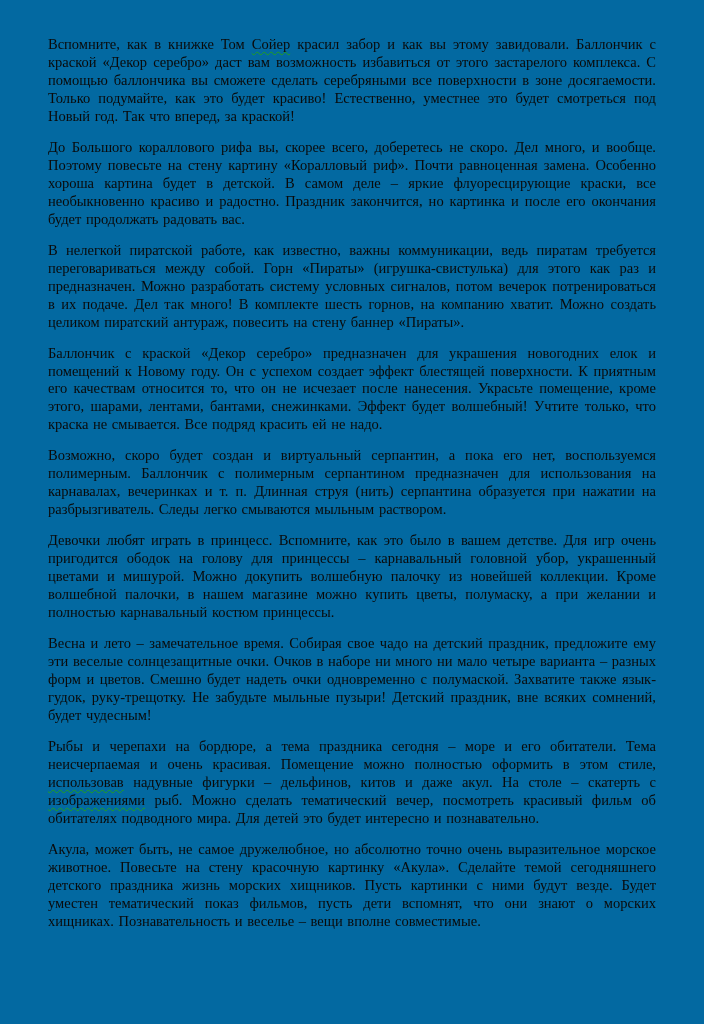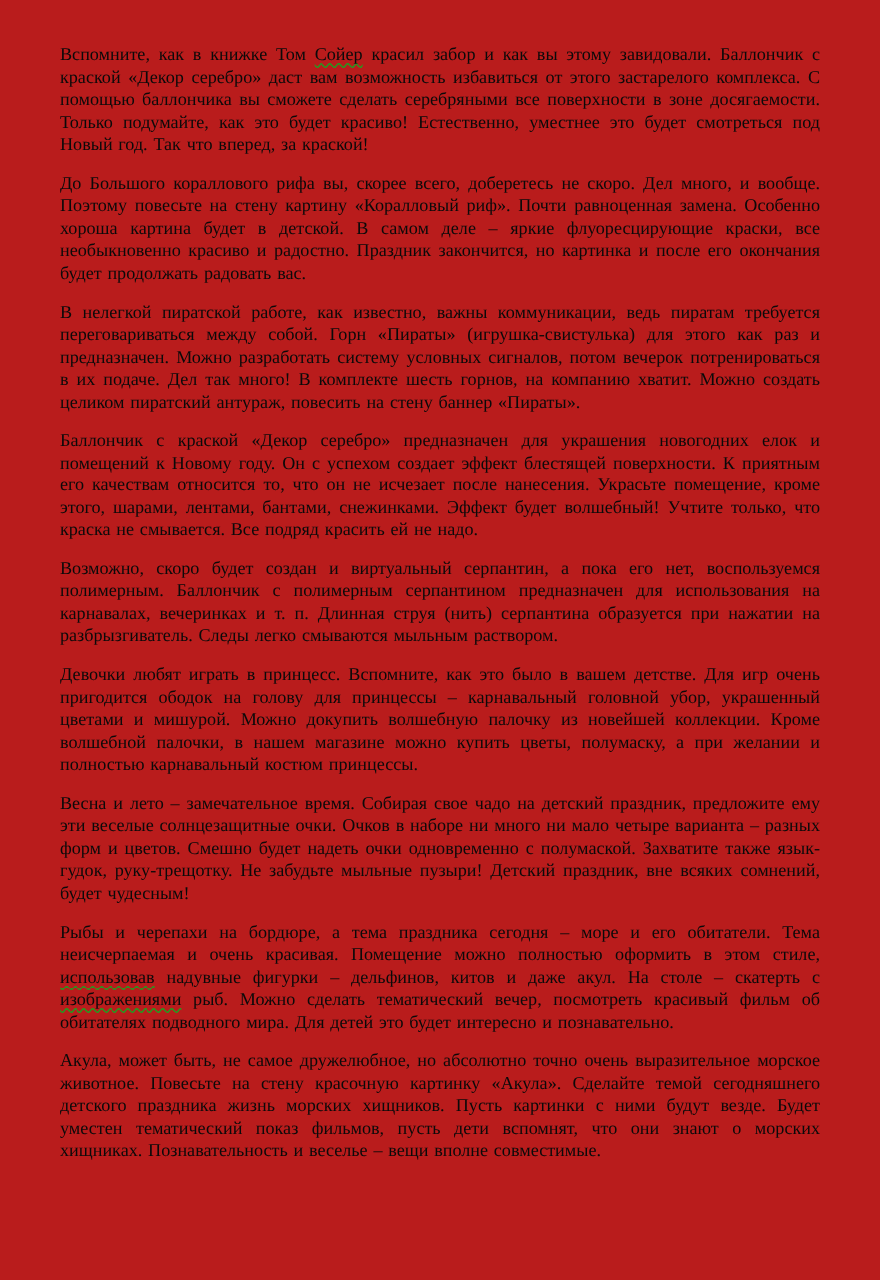--- a/index.html
+++ b/index.html
@@ -5,21 +5,21 @@
   html, body {
     margin: 0;
     padding: 0;
     background: #ffffff;
   }
   .page {
     width: 704px;
     height: 1024px;
     box-sizing: border-box;
     padding: 36px 48px 20px 48px;
-    background: #b91c1c;
+    background: #0369a1;
     overflow: hidden;
     font-family: "Liberation Serif", serif;
     font-size: 14.5px;
     line-height: 1.24;
     color: #0a0a0a;
   }
   .doc p {
     margin: 0 0 13px 0;
     text-align: justify;
     text-justify: inter-word;

